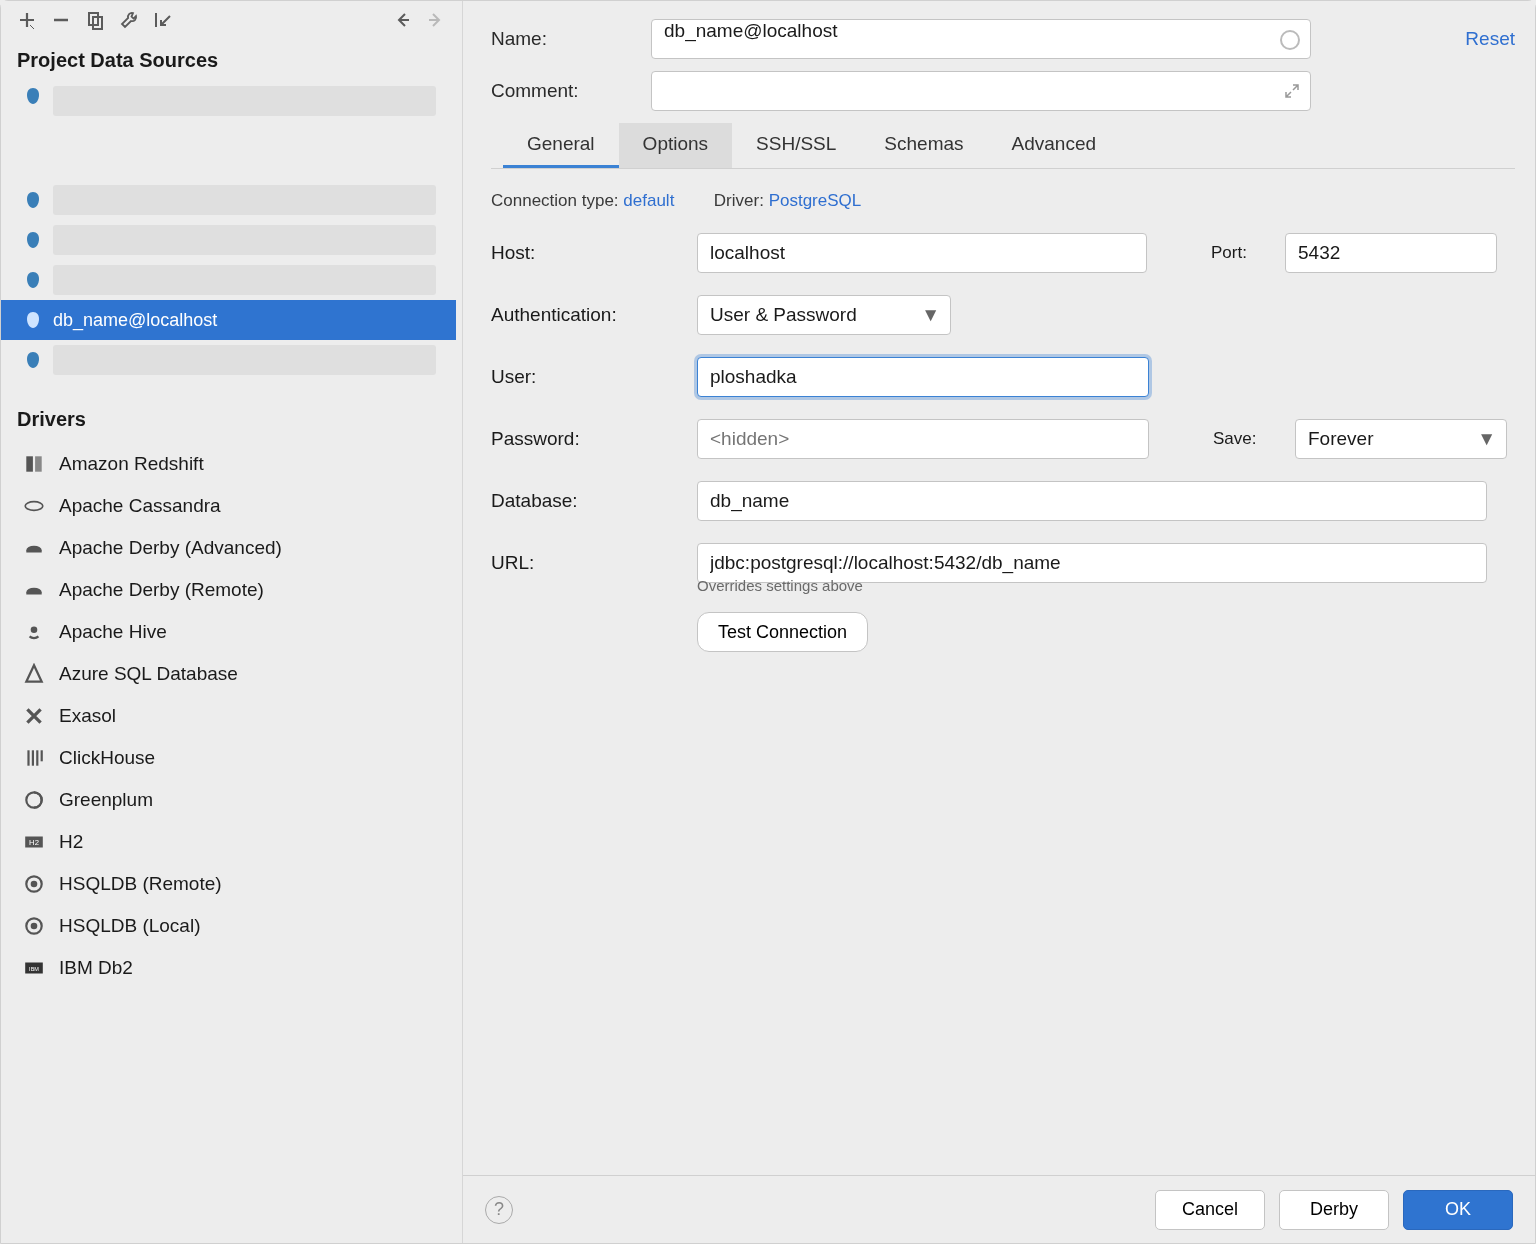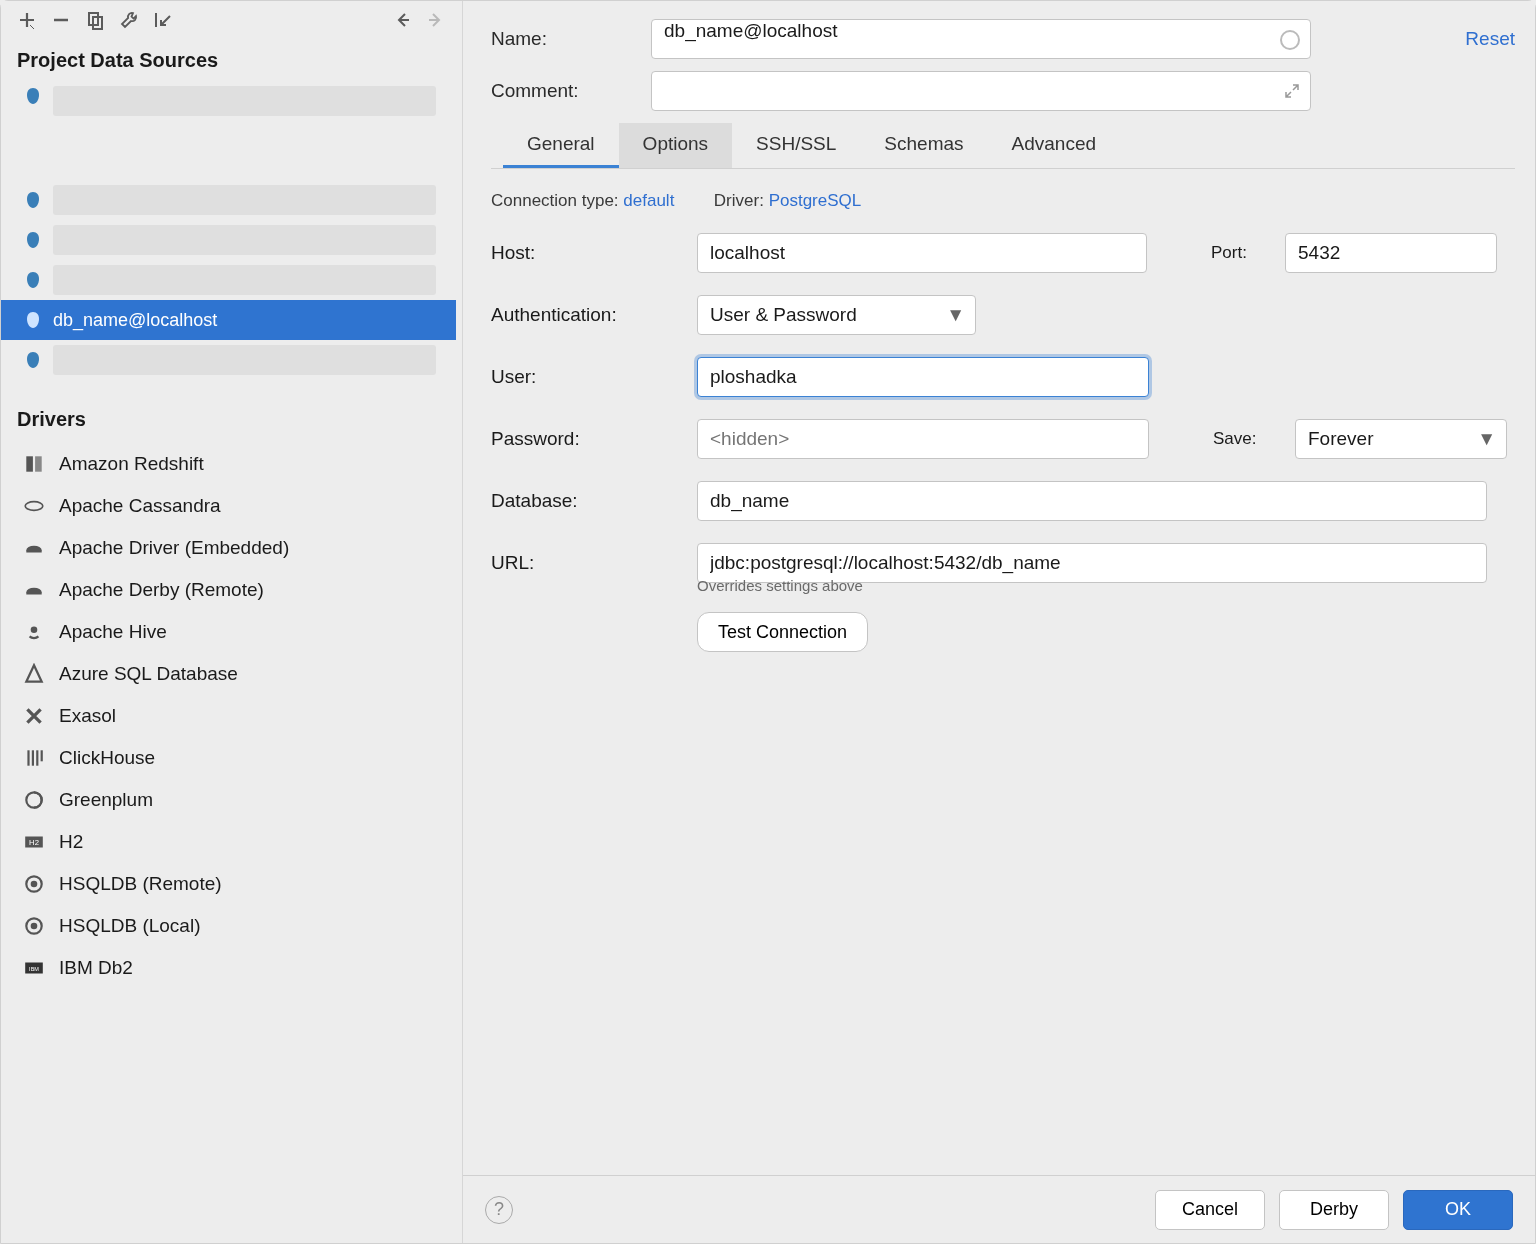--- a/index.html
+++ b/index.html
@@ -67,21 +67,21 @@
 .field-row { display: flex; align-items: center; margin-bottom: 22px; gap: 14px; }
 .field-row .flbl { width: 192px; font-size: 19px; }
 .field-row .w-host { width: 450px; }
 .field-row .w-full { width: 790px; }
 .field-row .w-usr { width: 452px; }
 .field-row .gap { width: 36px; }
 .port-lbl { width: 60px; }
 .port-in { width: 212px; }
 .select { display: flex; align-items: center; justify-content: space-between; height: 40px; background: #fff; border: 1px solid #c4c4c4; border-radius: 4px; padding: 0 10px 0 12px; font-size: 19px; }
 .select .tri { color: #666; }
-.auth-sel { width: 279px; }
+.auth-sel { width: 254px; }
 .save-sel { width: 212px; text-align: right; }
 .focused { border: 1px solid #3b82d4; box-shadow: 0 0 0 3px rgba(59,130,212,.35); }
 .ph { color: #999; }
 .hint { font-size: 15px; color: #6a6a6a; margin: -14px 0 18px 206px; }
 .test-btn { height: 40px; padding: 0 20px; background: #fff; border: 1px solid #c4c4c4; border-radius: 12px; font-size: 18px; margin-left: 206px; }
 
 .footer { margin-top: auto; height: 68px; border-top: 1px solid #d0d0d0; background: #ededed; display: flex; align-items: center; padding: 0 22px; }
 .help { width: 28px; height: 28px; border: 1.5px solid #aaa; border-radius: 50%; display: flex; align-items: center; justify-content: center; color: #888; font-size: 18px; }
 .fbtn { height: 40px; min-width: 110px; padding: 0 24px; border-radius: 5px; border: 1px solid #c4c4c4; background: #fff; font-size: 18px; margin-left: 14px; }
 .fbtn.primary { background: #2f74d0; border-color: #2a68bd; color: #fff; }
@@ -205,21 +205,21 @@
               </svg>
             </span>
             <span>Apache Cassandra</span>
           </div>
         <div class="drv-item">
             <span class="ic">
               <svg viewBox="0 0 20 20">
                 <path d="M3 12a7 4 0 0 1 14 0v2H3z" fill="#555"></path>
               </svg>
             </span>
-            <span>Apache Driver (Embedded)</span>
+            <span>Apache Derby (Advanced)</span>
           </div>
         <div class="drv-item">
             <span class="ic">
               <svg viewBox="0 0 20 20">
                 <path d="M3 12a7 4 0 0 1 14 0v2H3z" fill="#555"></path>
               </svg>
             </span>
             <span>Apache Derby (Remote)</span>
           </div>
         <div class="drv-item">

